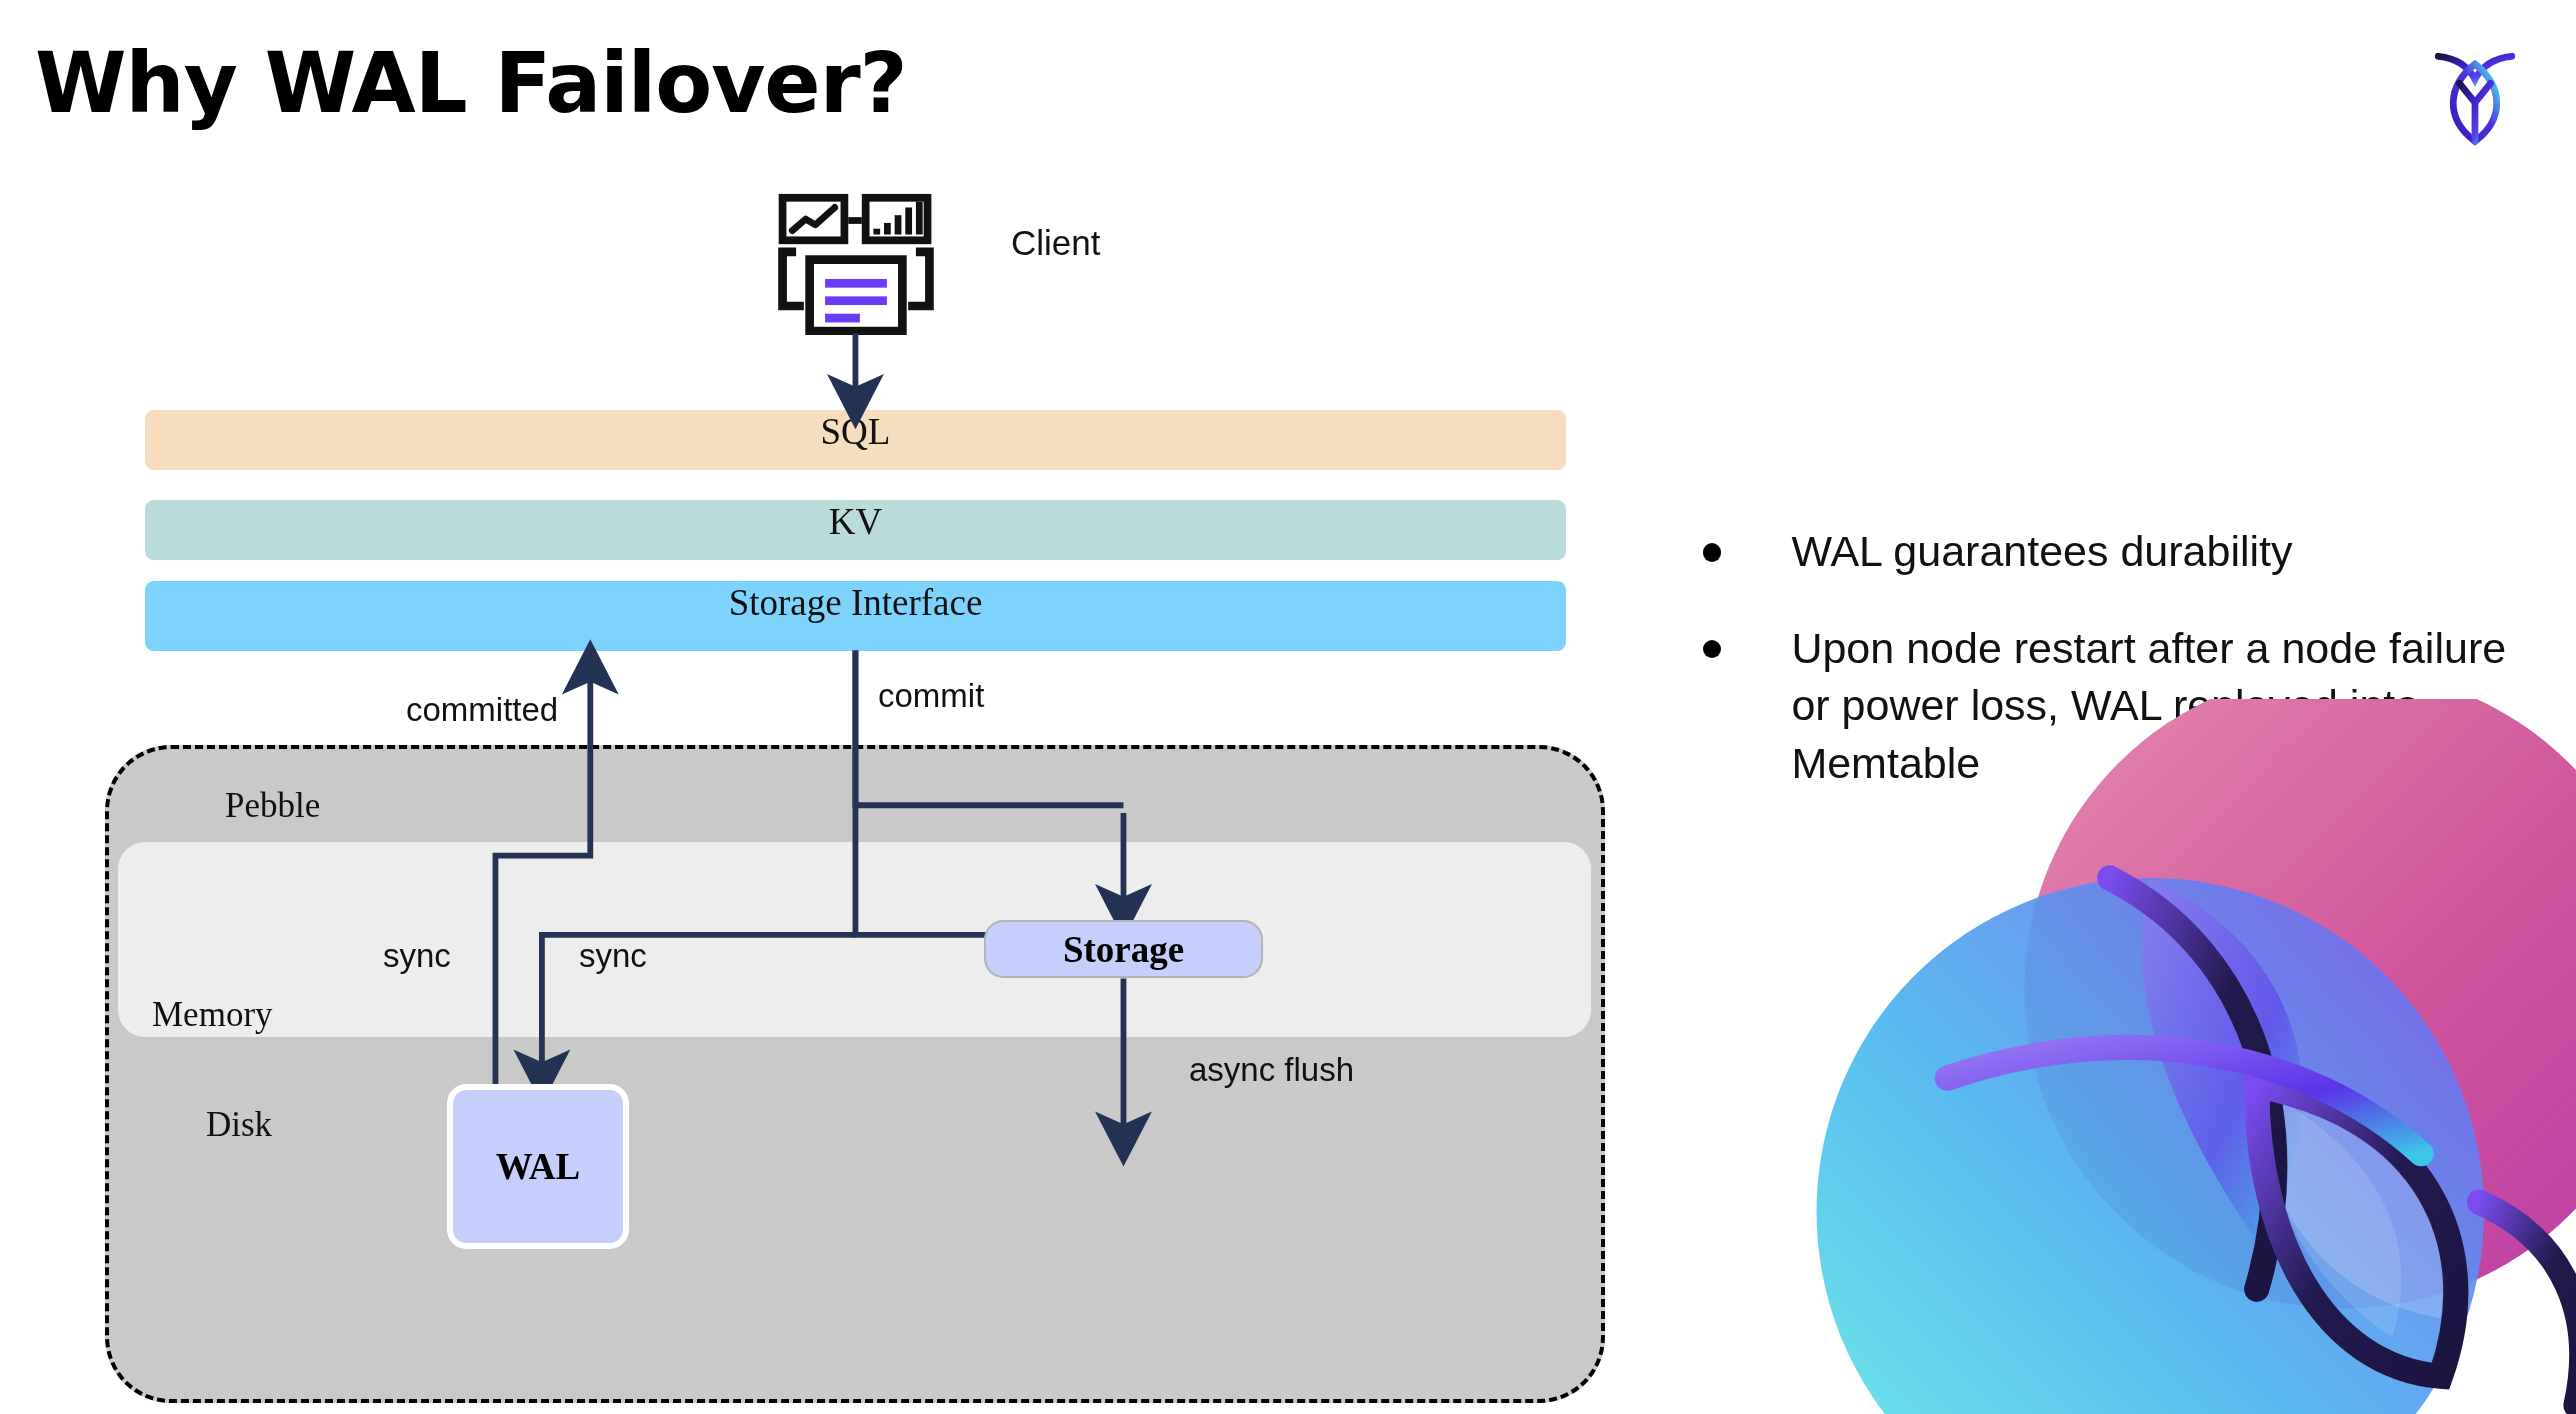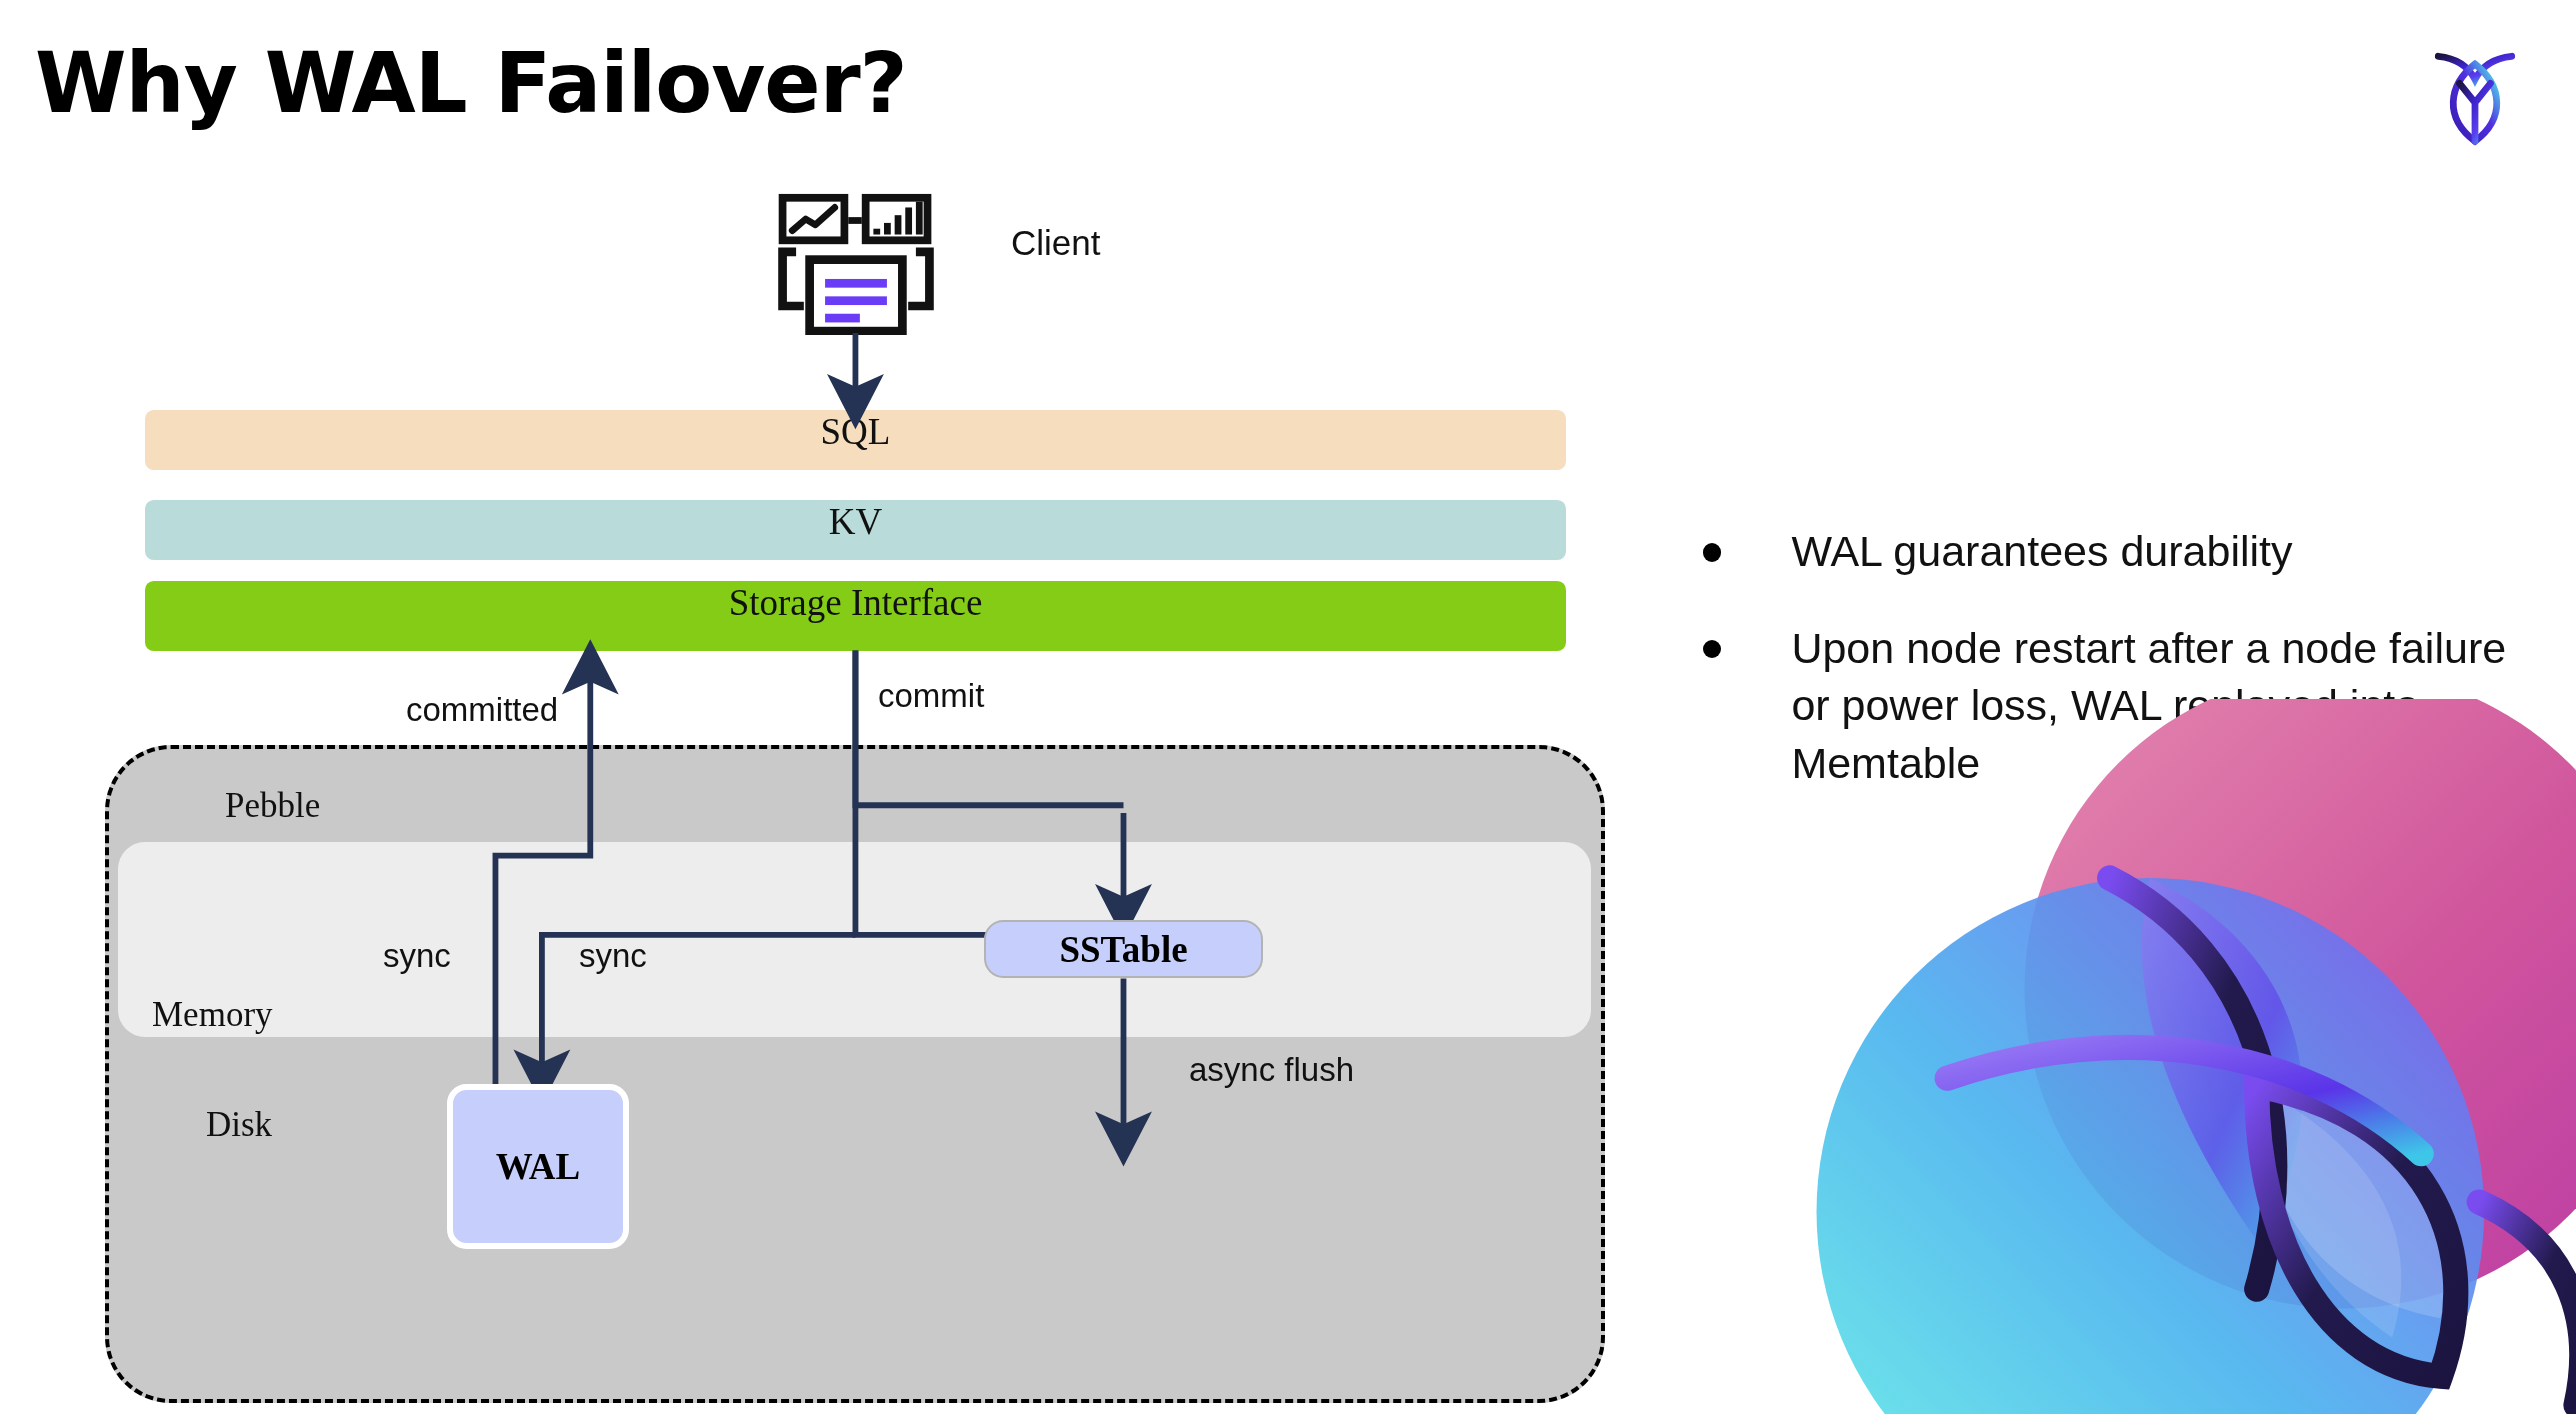--- a/index.html
+++ b/index.html
@@ -157,21 +157,21 @@
     </svg>
   </div>
   <div class="client-label">Client</div>
 
   <div class="layer-bar" id="layer-sql" style="background:#f5ddbe">
     <span>SQL</span>
   </div>
   <div class="layer-bar" id="layer-kv" style="background:#b9dcdb">
     <span>KV</span>
   </div>
-  <div class="layer-bar" id="layer-storage" style="background:#84cc16">
+  <div class="layer-bar" id="layer-storage" style="background:#7dd3fc">
     <span>Storage Interface</span>
   </div>
 
   <div id="pebble-container"></div>
   <div id="memory-panel"></div>
 
   <div class="zone-label" id="label-pebble">Pebble</div>
   <div class="zone-label" id="label-memory">Memory</div>
   <div class="zone-label" id="label-disk">Disk</div>
 
@@ -198,21 +198,21 @@
     </g>
   </svg>
 
   <div class="flow-label" id="lbl-committed">committed</div>
   <div class="flow-label" id="lbl-commit">commit</div>
   <div class="flow-label" id="lbl-sync-1">sync</div>
   <div class="flow-label" id="lbl-sync-2">sync</div>
   <div class="flow-label" id="lbl-asyncflush">async flush</div>
 
   <div class="data-box" id="box-memtable">
-    <span>SSTable</span>
+    <span>Storage</span>
   </div>
   <div class="data-box" id="box-wal">
     <span>WAL</span>
   </div>
 
   <div id="bullet-list">
     <div class="bullet-item">
       <span class="bullet-dot"></span>
       <span class="bullet-text">WAL guarantees durability</span>
     </div>

